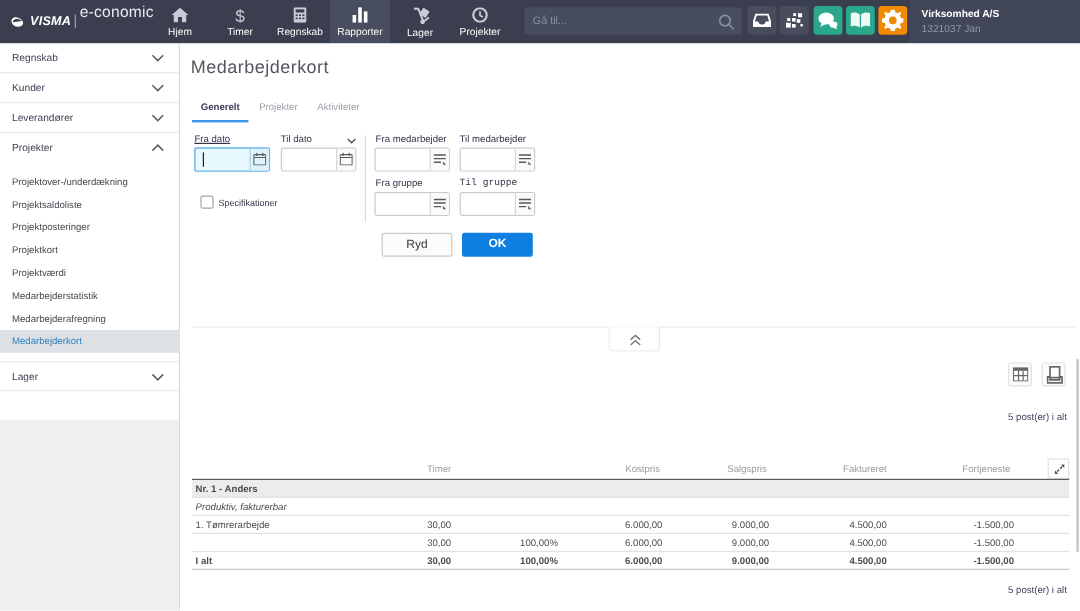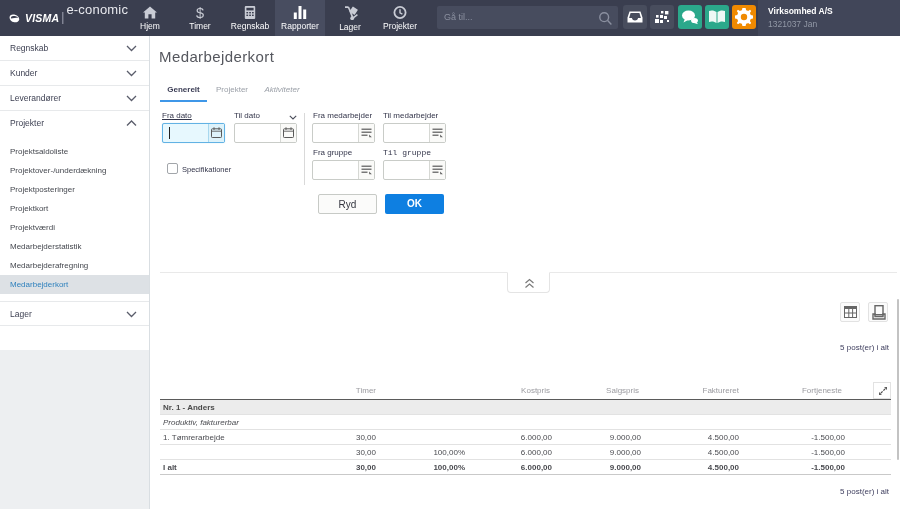--- a/index.html
+++ b/index.html
@@ -36,21 +36,21 @@
 .m2 { height:19px; line-height:19px; padding-left:10px; font-size:8px; color:#45484f; }
 .m2.sel { background:#dde1e5; color:#2e80bd; }
 #sidefill { position:absolute; left:0; top:314px; width:149px; bottom:0; background:#edeff1; }
 
 
 #content { position:absolute; left:150px; top:36px; width:750px; height:473px; background:#fff; }
 #h1 { position:absolute; left:159px; top:48px; font-size:15px; color:#55575e; font-weight:400; letter-spacing:0.4px; }
 .tab { position:absolute; top:83px; height:19px; font-size:8px; text-align:center; line-height:14px; }
 #tab1 { left:160px; width:47px; color:#3b3d55; font-weight:bold; border-bottom:2px solid #3f97e8; }
 #tab2 { left:208px; width:48px; color:#9ba0a8; }
-#tab3 { left:256px; width:52px; color:#9ba0a8;font-style:italic; }
+#tab3 { left:256px; width:52px; color:#9ba0a8; }
 .flabel { position:absolute; font-size:8px; color:#33354a; }
 .finput { position:absolute; width:63px; height:20px; background:#fff; border:1px solid #c9ccc8; border-radius:2px; }
 .finput .icn { position:absolute; right:0; top:0; width:16px; height:18px; border-left:1px solid #d6d8d4; background:#fafaf8; }
 .finput .icn svg { position:absolute; left:2px; top:3px; }
 #fradato { background:#e7f8fe; border:1px solid #62b2e4; box-shadow:0 0 1px rgba(98,178,228,.5); }
 #fradato .icn { background:#ddf2fa; border-left:1px solid #a8d8ef; }
 #cursor { position:absolute; left:6px; top:3px; width:1px; height:12px; background:#222; }
 #vdiv { position:absolute; left:304px; top:113px; width:1px; height:72px; background:#d9d9d9; }
 #chk { position:absolute; left:167px; top:163px; width:11px; height:11px; border:1px solid #a2a6aa; border-radius:2px; background:#fff; }
 #chklbl { position:absolute; left:182px; top:165px; font-size:7.5px; color:#33354a; }
@@ -202,22 +202,22 @@
   <div class="m1">Kunder<svg class="chev" width="11" height="7" viewBox="0 0 11 7">
           <path d="M1 1 L5.5 5.5 L10 1" stroke="#5a5d6b" stroke-width="1.3" fill="none"></path>
         </svg></div>
   <div class="m1">Leverandører<svg class="chev" width="11" height="7" viewBox="0 0 11 7">
           <path d="M1 1 L5.5 5.5 L10 1" stroke="#5a5d6b" stroke-width="1.3" fill="none"></path>
         </svg></div>
   <div class="m1" style="border-bottom:none;">Projekter<svg class="chev" width="11" height="7" viewBox="0 0 11 7">
           <path d="M1 5.5 L5.5 1 L10 5.5" stroke="#5a5d6b" stroke-width="1.3" fill="none"></path>
         </svg></div>
   <div id="submenu">
+    <div class="m2">Projektover-/underdækning</div>
     <div class="m2">Projektsaldoliste</div>
-    <div class="m2">Projektover-/underdækning</div>
     <div class="m2">Projektposteringer</div>
     <div class="m2">Projektkort</div>
     <div class="m2">Projektværdi</div>
     <div class="m2">Medarbejderstatistik</div>
     <div class="m2">Medarbejderafregning</div>
     <div class="m2 sel">Medarbejderkort</div>
   </div>
   <div class="m1" style="border-top:1px solid #e7e9eb;">Lager<svg class="chev" width="11" height="7" viewBox="0 0 11 7">
           <path d="M1 1 L5.5 5.5 L10 1" stroke="#5a5d6b" stroke-width="1.3" fill="none"></path>
         </svg></div>

